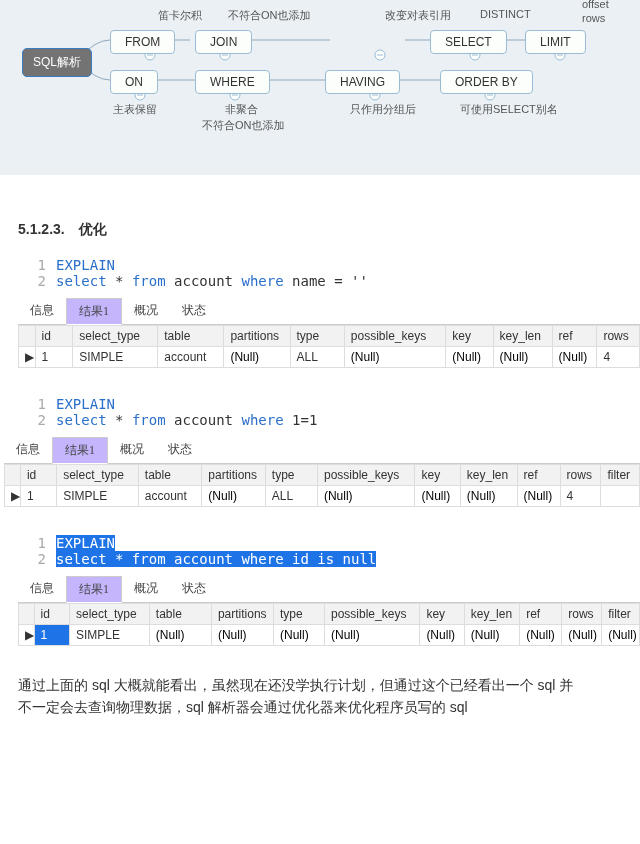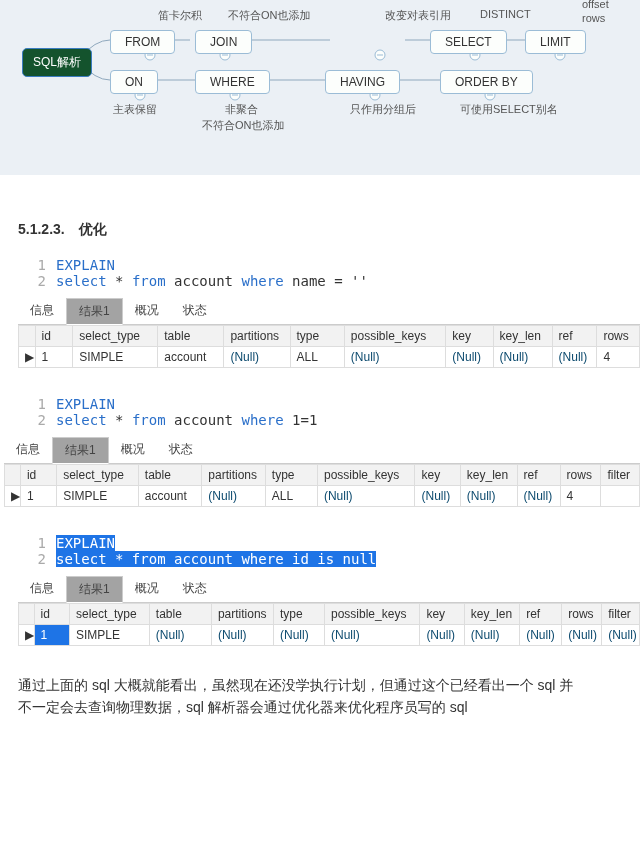--- a/index.html
+++ b/index.html
@@ -1,35 +1,35 @@
 <!DOCTYPE html>
 <html><head>
 <meta charset="utf-8">
 <style>
   body { margin:0; font-family:Arial,"Microsoft YaHei",sans-serif; font-size:12px; color:#333; width:640px; background:#fff; }
   .diagram { background:#ebf0f5; padding:10px 12px 20px 12px; position:relative; height:145px; }
-  .root-node { position:absolute; left:22px; top:48px; background:#14532d; color:#fff; border:1px solid #3a7cc0; border-radius:5px; padding:5px 10px; font-size:12px; }
+  .root-node { position:absolute; left:22px; top:48px; background:#737373; color:#fff; border:1px solid #3a7cc0; border-radius:5px; padding:5px 10px; font-size:12px; }
   .dnode { position:absolute; background:#fcfefc; border:1px solid #9bbcd6; border-radius:4px; padding:4px 14px; font-size:12px; color:#333; text-align:center; }
   svg.diagram-lines { position:absolute; left:0; top:0; width:100%; height:100%; }
   .tlabel { position:absolute; font-size:11px; color:#555; }
   .section-heading { font-weight:bold; font-size:14px; margin:46px 0 18px 18px; }
   .code-block { margin:0 0 8px 22px; font-family:Consolas,monospace; font-size:14px; }
   .code-line { display:flex; }
   .lineno { width:24px; text-align:right; color:#aaa; margin-right:10px; }
   .kw { color:#2a6fc9; }
   .ident { color:#333; }
   .highlighted { display:inline-block; background:#1e74e6; color:#fff; }
   .tabs { display:flex; border-bottom:1px solid #ccc; margin:6px 0 0 18px; font-size:12px; }
   .tab { padding:4px 12px; color:#444; cursor:pointer; position:relative; top:1px; }
-  .tab.active { border:1px solid #ccc; border-bottom:1px solid #fff; background:#a3a3a3; }
+  .tab.active { border:1px solid #ccc; border-bottom:1px solid #fff; background:#c4b5fd;font-family:Liberation Serif, serif; }
   table.result { border-collapse:collapse; margin:0 0 28px 18px; font-size:12px; width:calc(100% - 18px); table-layout:fixed;padding-left:12px; }
   table.result th, table.result td { border:1px solid #ddd; padding:3px 6px; text-align:left; white-space:nowrap; overflow:hidden; }
   table.result th { background:#f2f2f2; font-weight:normal; color:#333; }
   .row-marker { width:14px; text-align:center; color:#333; padding:3px 2px; }
-  .null { color:#0c4a6e; }
+  .null { color:#000000; }
   .sel-cell { background:#1e74e6; color:#fff; }
   .body-text { margin:24px 18px 18px 18px; font-size:14px; line-height:1.6; }
   .col-id{width:32px;} .col-st{width:72px;} .col-tbl{width:56px;} .col-part{width:56px;} .col-type{width:46px;} .col-pk{width:86px;} .col-key{width:40px;} .col-kl{width:50px;} .col-ref{width:38px;} .col-rows{width:36px;} .col-filt{width:34px;}
 </style>
 </head>
 <body>
 
 <div class="diagram">
   <svg class="diagram-lines">
     <path d="M80 58 Q95 40 110 40" stroke="#8fa8bd" fill="none"></path>

